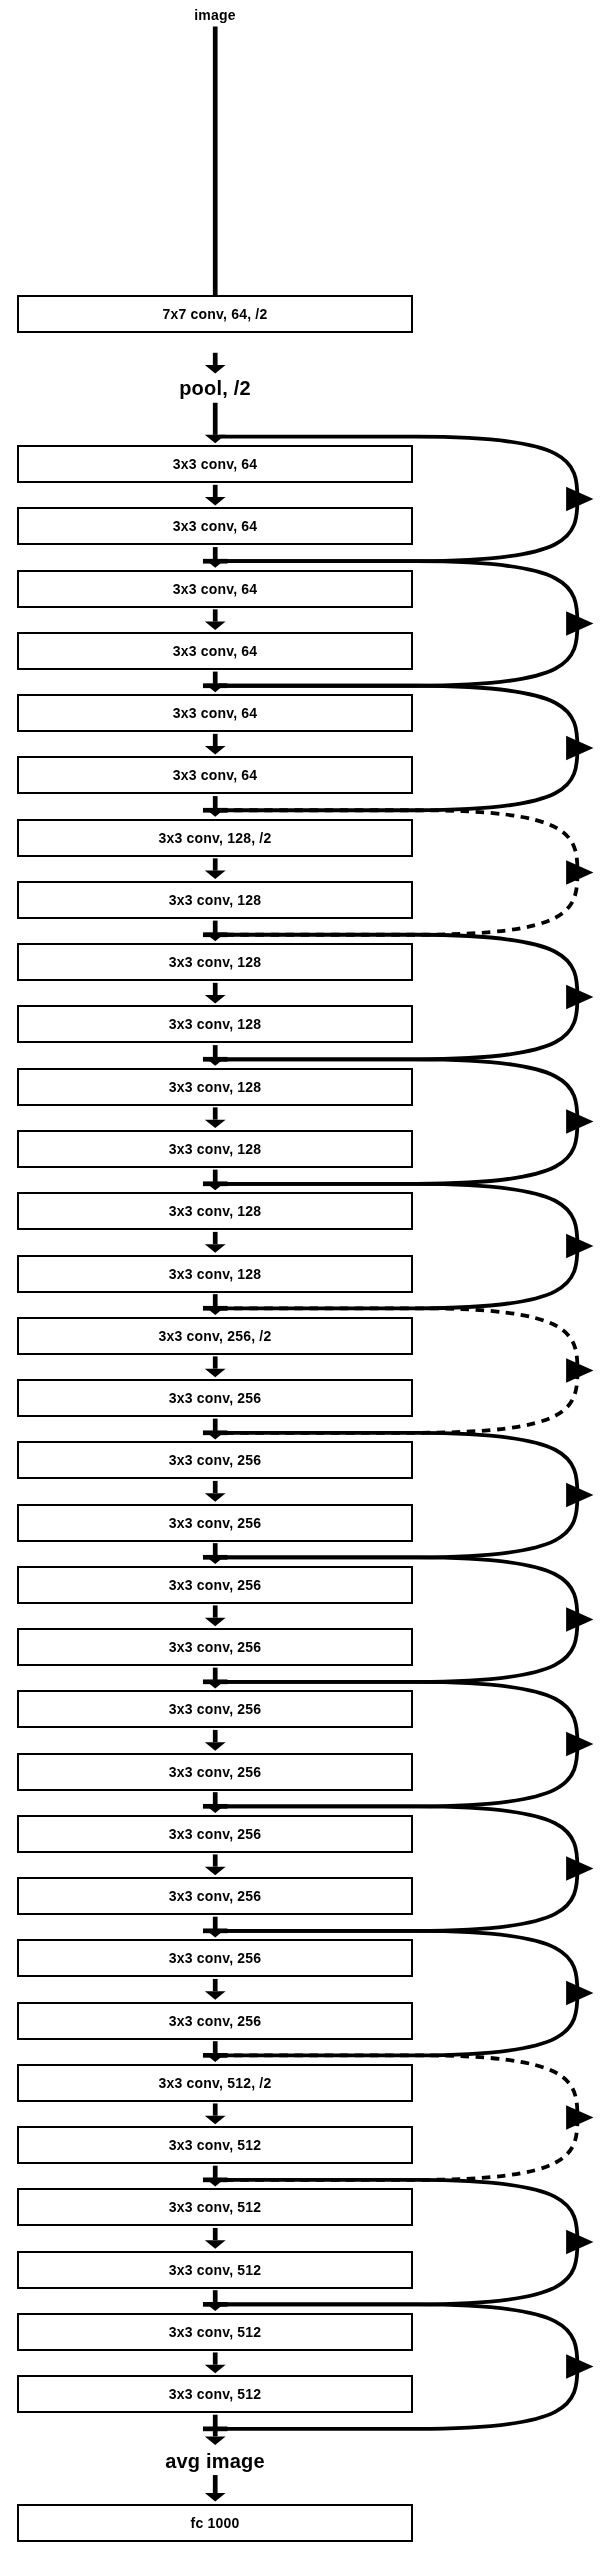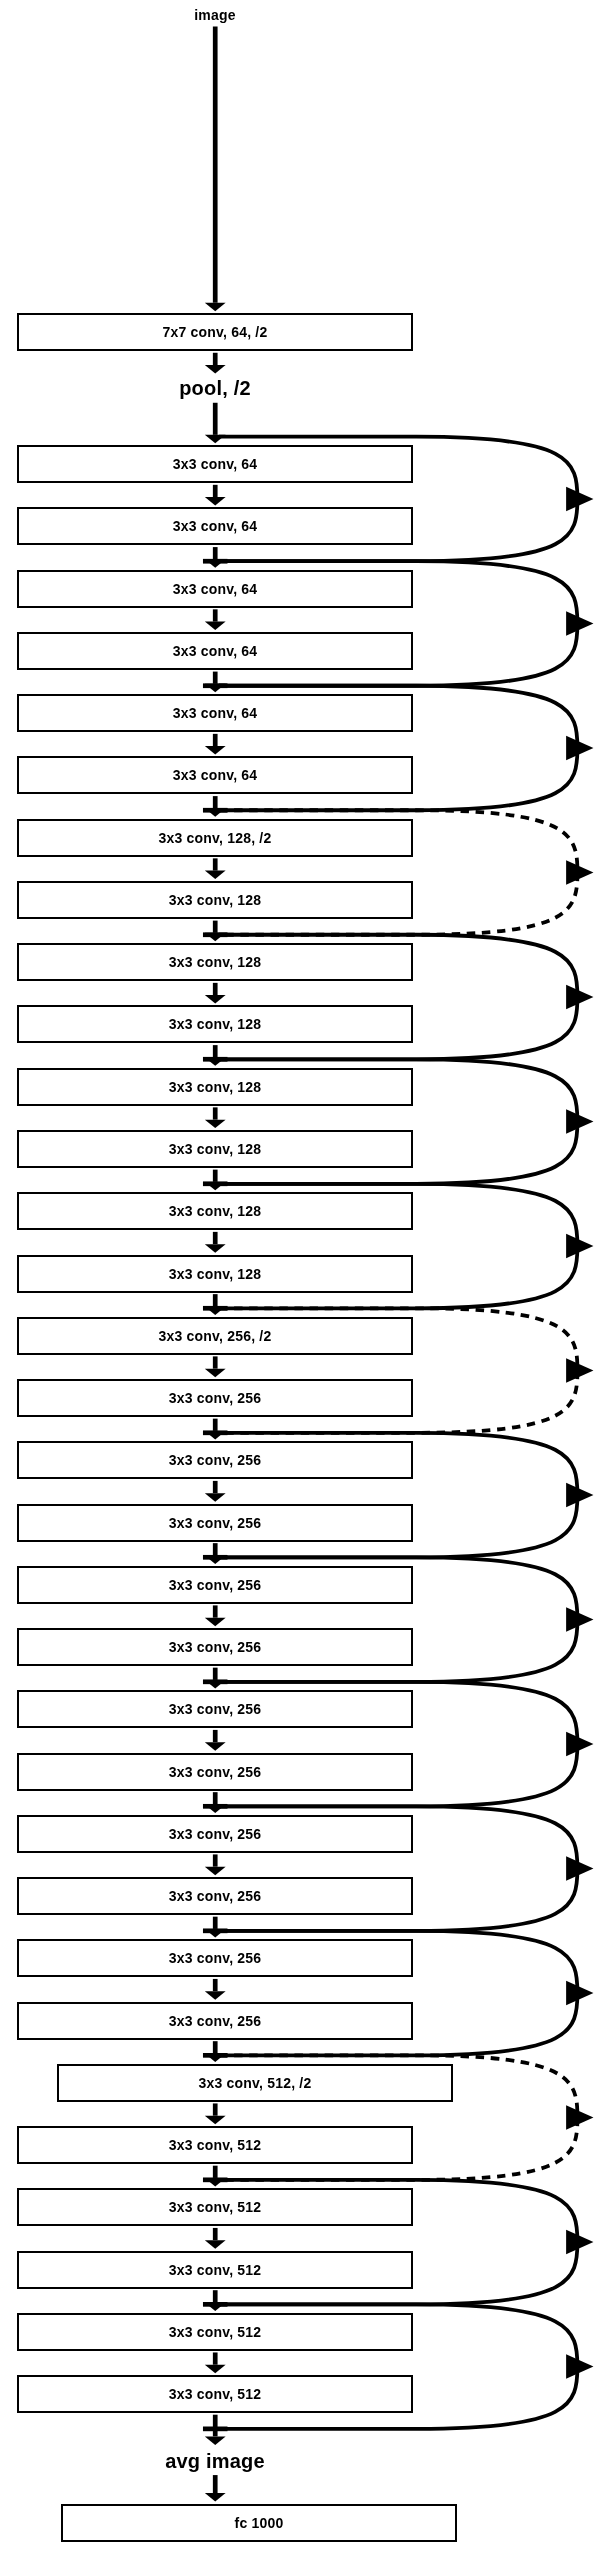--- a/index.html
+++ b/index.html
@@ -205,21 +205,21 @@
       <path d="M 612 2377 C 612 2417, 606 2443, 441 2443 L 232 2443" fill="none" stroke="#000" stroke-width="4"></path>
       <polygon points="600,2364 629,2377 600,2390" fill="#000"></polygon>
       <line x1="215" y1="2443" x2="241" y2="2443" stroke="#000" stroke-width="5"></line>
       <path d="M 232 2443 L 441 2443 C 606 2443, 612 2469, 612 2509" fill="none" stroke="#000" stroke-width="4"></path>
       <path d="M 612 2509 C 612 2549, 606 2575, 441 2575 L 232 2575" fill="none" stroke="#000" stroke-width="4"></path>
       <polygon points="600,2496 629,2509 600,2522" fill="#000"></polygon>
       <line x1="215" y1="2575" x2="241" y2="2575" stroke="#000" stroke-width="5"></line>
     </svg>
   <div id="node-layer">
       <div class="node title" style="top: 2.8px;">image</div>
-      <div class="node box" style="top: 313px;">7x7 conv, 64, /2</div>
+      <div class="node box" style="top: 295px;">7x7 conv, 64, /2</div>
       <div class="node plain" style="top: 376px;">pool, /2</div>
       <div class="node box" style="top: 445px;">3x3 conv, 64</div>
       <div class="node box" style="top: 507px;">3x3 conv, 64</div>
       <div class="node box" style="top: 570px;">3x3 conv, 64</div>
       <div class="node box" style="top: 632px;">3x3 conv, 64</div>
       <div class="node box" style="top: 694px;">3x3 conv, 64</div>
       <div class="node box" style="top: 756px;">3x3 conv, 64</div>
       <div class="node box" style="top: 819px;">3x3 conv, 128, /2</div>
       <div class="node box" style="top: 881px;">3x3 conv, 128</div>
       <div class="node box" style="top: 943px;">3x3 conv, 128</div>
@@ -233,23 +233,23 @@
       <div class="node box" style="top: 1441px;">3x3 conv, 256</div>
       <div class="node box" style="top: 1504px;">3x3 conv, 256</div>
       <div class="node box" style="top: 1566px;">3x3 conv, 256</div>
       <div class="node box" style="top: 1628px;">3x3 conv, 256</div>
       <div class="node box" style="top: 1690px;">3x3 conv, 256</div>
       <div class="node box" style="top: 1753px;">3x3 conv, 256</div>
       <div class="node box" style="top: 1815px;">3x3 conv, 256</div>
       <div class="node box" style="top: 1877px;">3x3 conv, 256</div>
       <div class="node box" style="top: 1939px;">3x3 conv, 256</div>
       <div class="node box" style="top: 2002px;">3x3 conv, 256</div>
-      <div class="node box" style="top: 2064px; margin-left: 40px;">3x3 conv, 512, /2</div>
+      <div class="node box" style="top: 2064px;">3x3 conv, 512, /2</div>
       <div class="node box" style="top: 2126px;">3x3 conv, 512</div>
       <div class="node box" style="top: 2188px;">3x3 conv, 512</div>
       <div class="node box" style="top: 2251px;">3x3 conv, 512</div>
       <div class="node box" style="top: 2313px;">3x3 conv, 512</div>
       <div class="node box" style="top: 2375px;">3x3 conv, 512</div>
       <div class="node plain" style="top: 2449px;">avg image</div>
-      <div class="node box" style="top: 2504px; margin-left: 44px;">fc 1000</div>
+      <div class="node box" style="top: 2504px;">fc 1000</div>
     </div>
 </div>
 
 
 </body></html>

